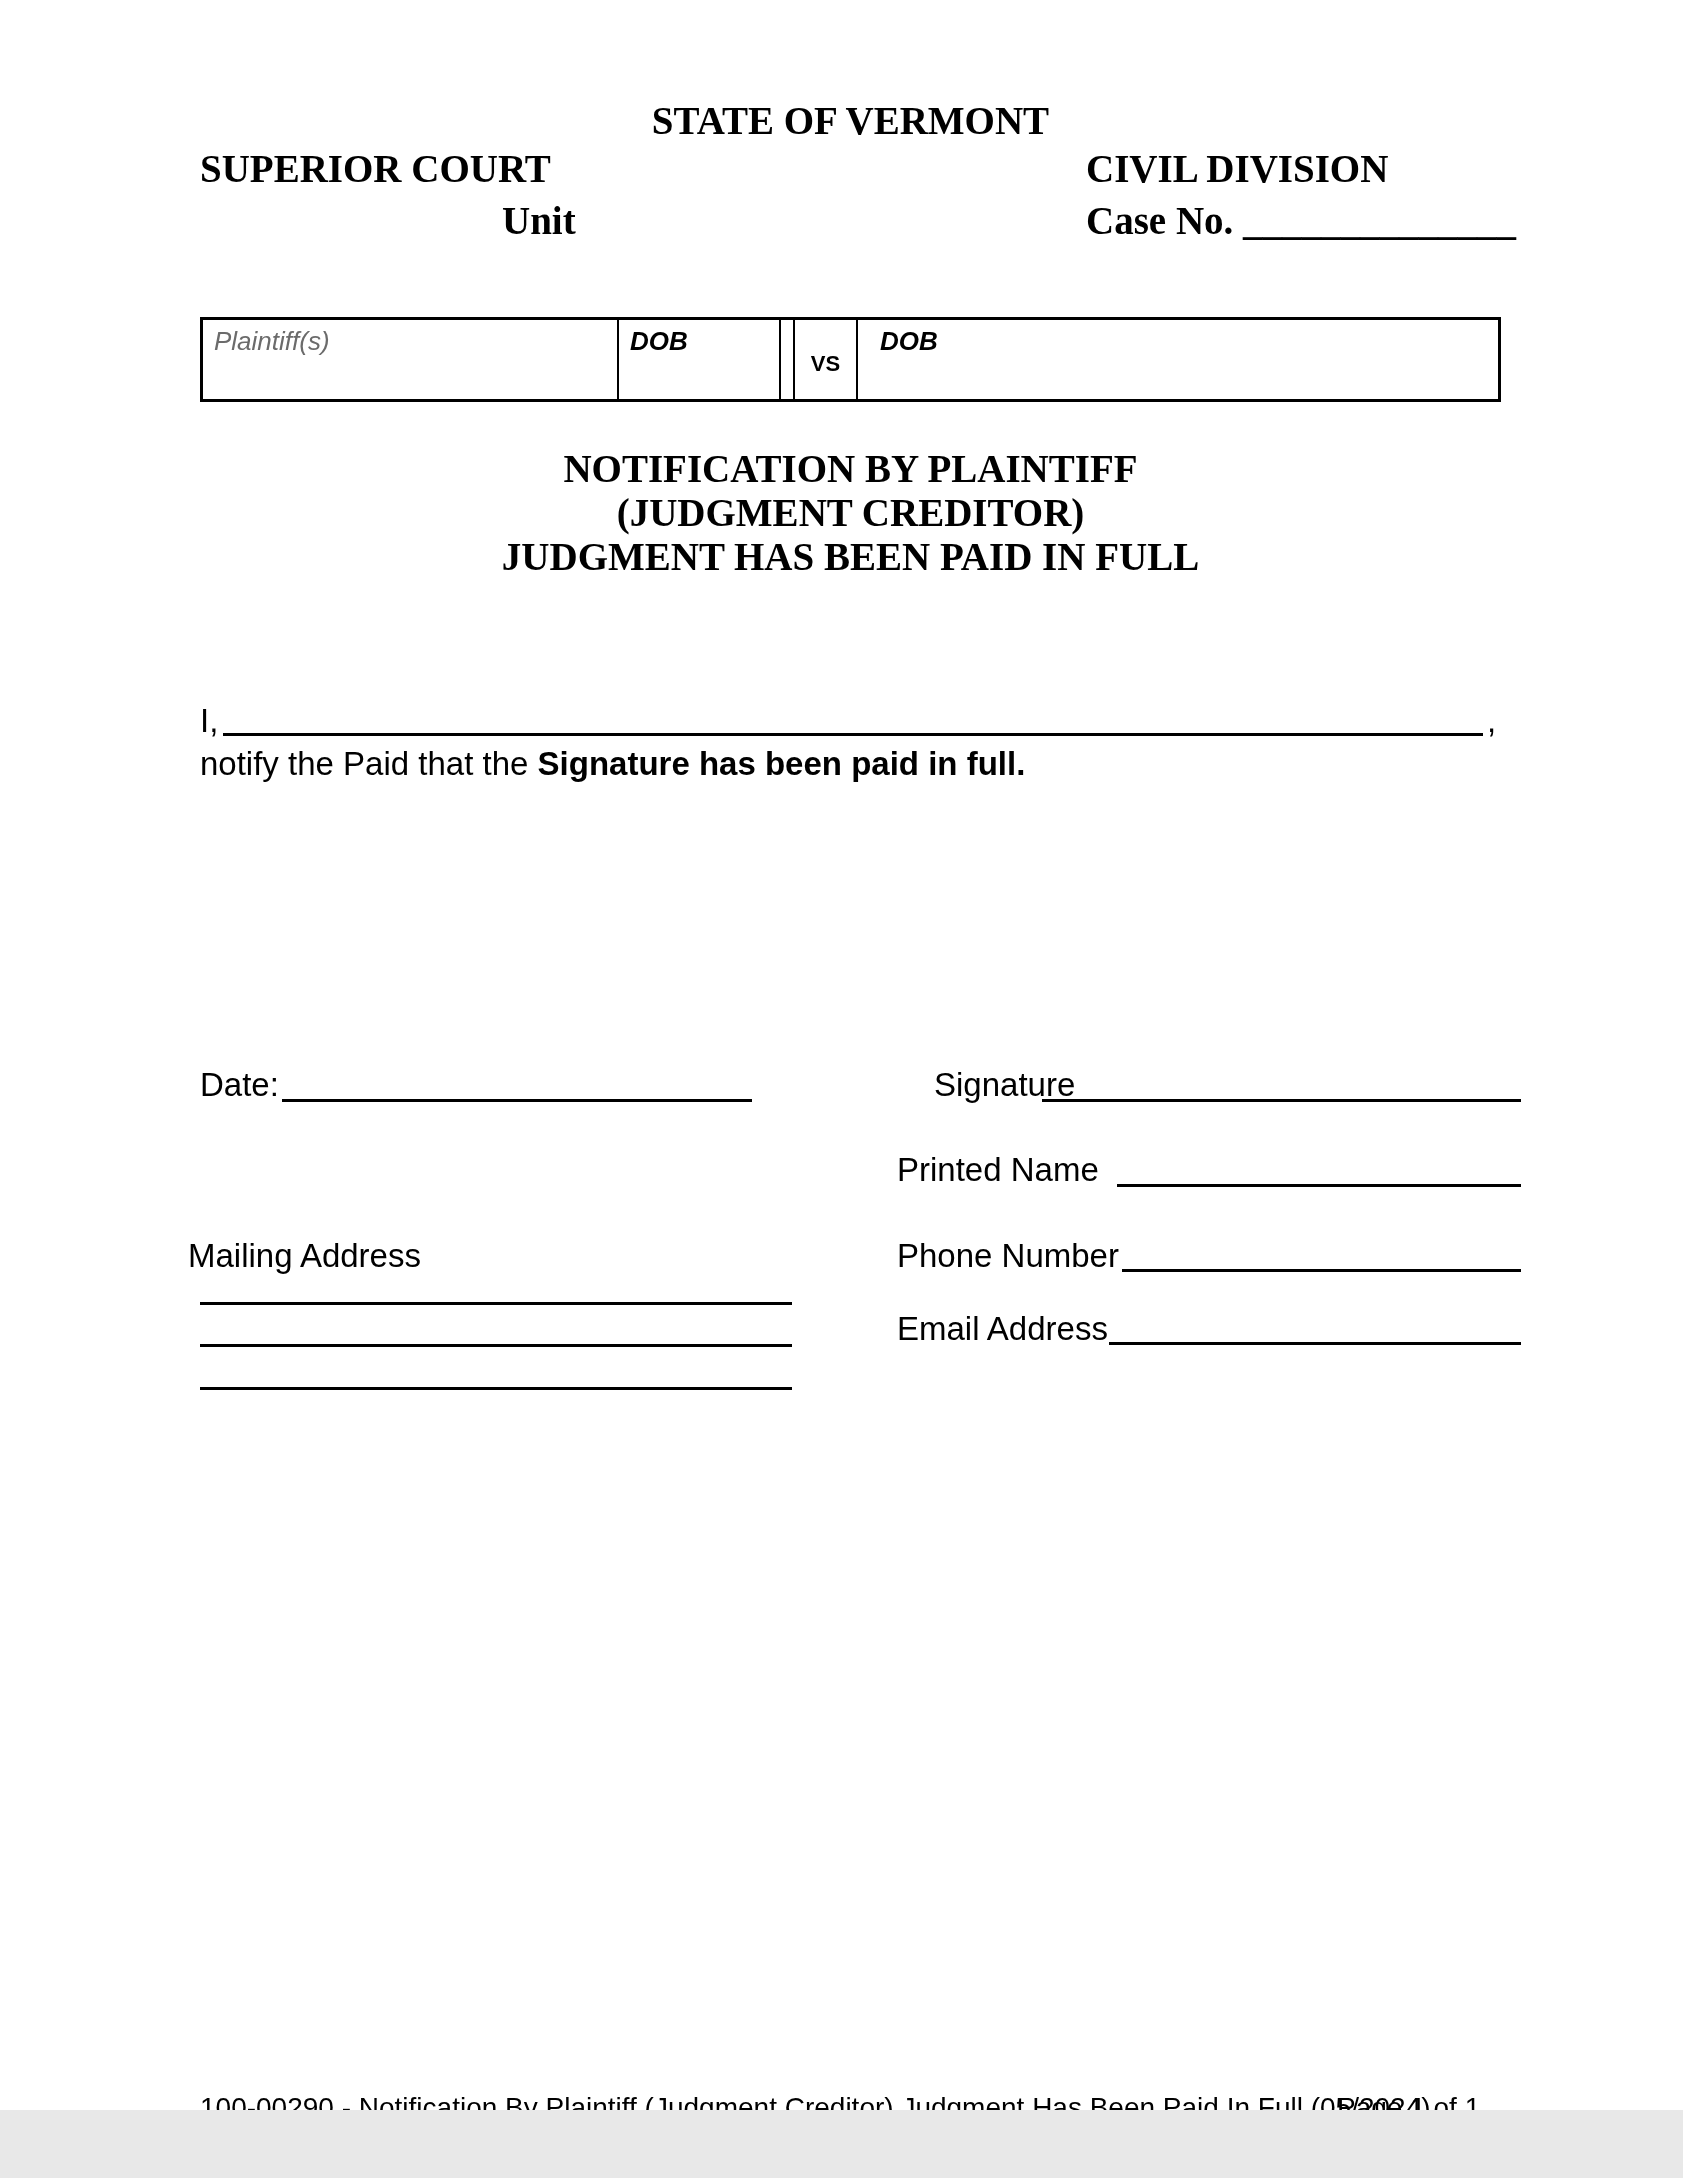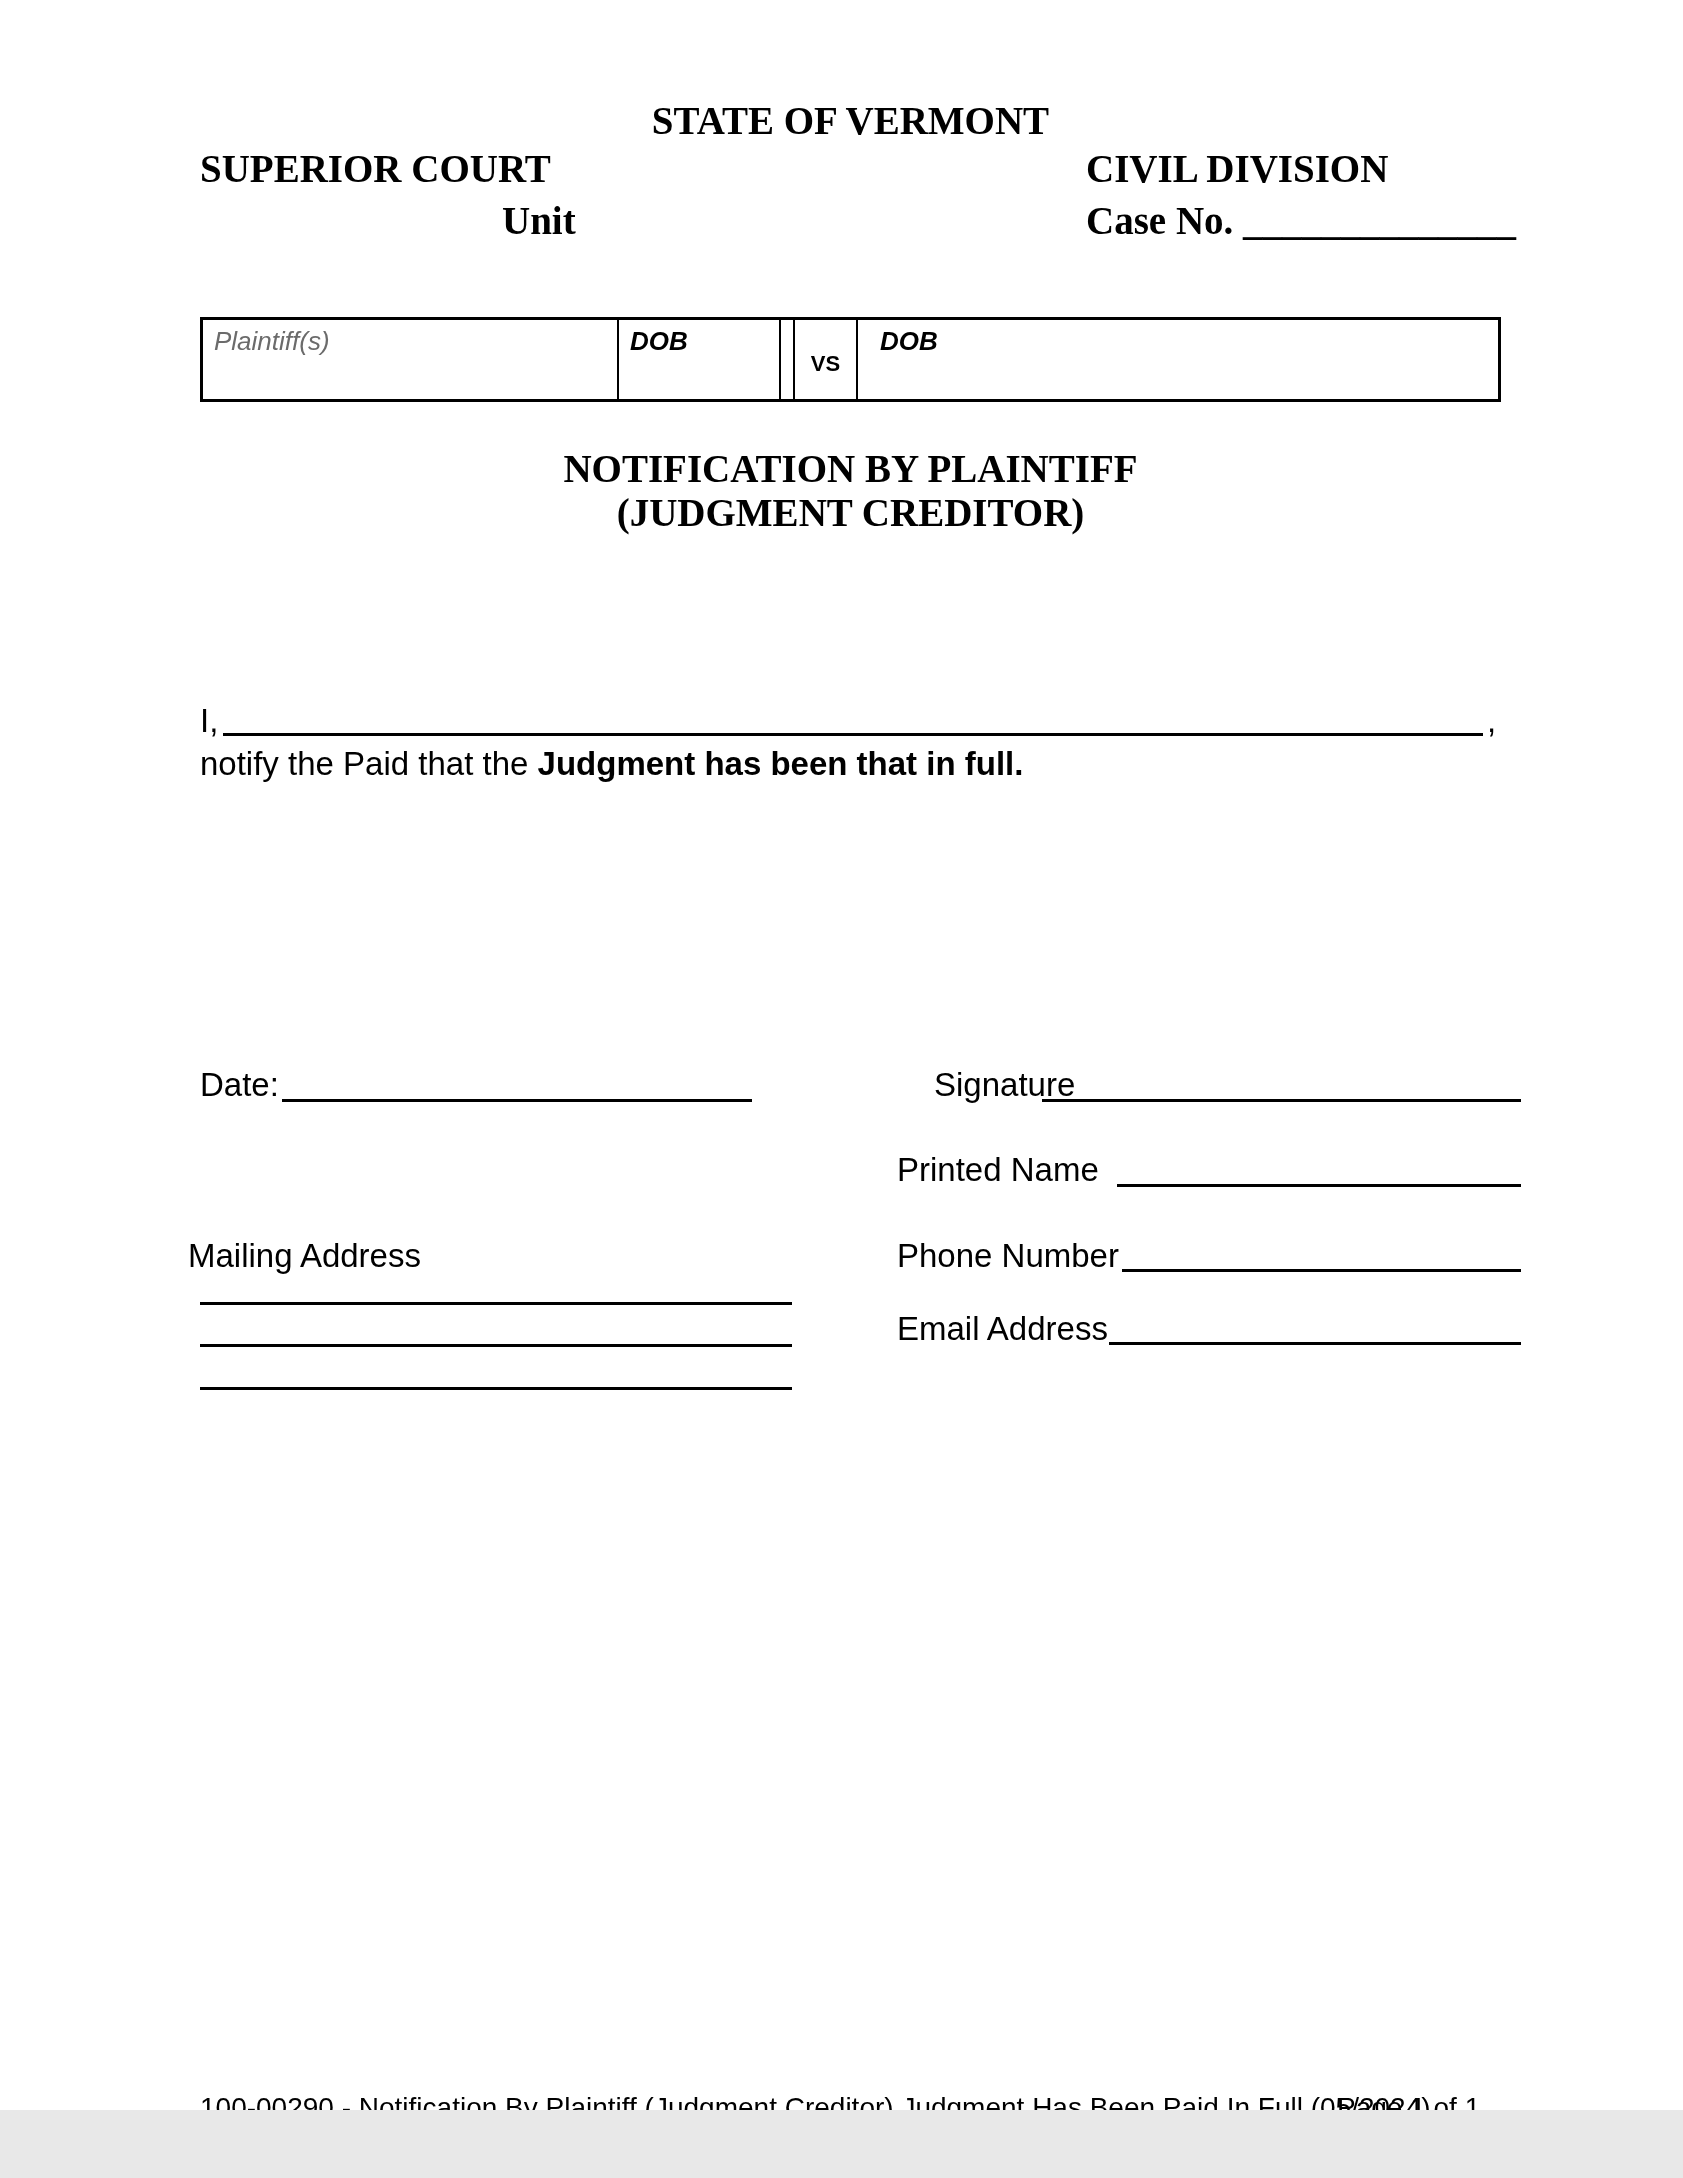--- a/index.html
+++ b/index.html
@@ -93,28 +93,29 @@
     </div>
     <div class="cap-spacer-r"></div>
     <div class="cap-cell cell-dob2">
       <span class="cell-label dob">DOB</span>
     </div>
   </div>
 
   <div class="abs serif-b centered title-block" style="top:447px;white-space:normal;">
     <div>NOTIFICATION BY PLAINTIFF</div>
     <div>(JUDGMENT CREDITOR)</div>
+    <div>JUDGMENT HAS BEEN PAID IN FULL</div>
   </div>
 
   <span class="abs sans" style="left:200px;top:699px;">I,</span>
   <div class="abs rule" style="left:223px;top:733px;width:1260px;"></div>
   <span class="abs sans" style="left:1487px;top:699px;">,</span>
 
   <div class="abs sans" style="left:200px;top:742px;">
-    <span>notify the Paid that the </span><span class="bold-part">Judgment has been that in full.</span>
+    <span>notify the Paid that the </span><span class="bold-part">Signature has been paid in full.</span>
   </div>
 
   <span class="abs sans" style="left:200px;top:1063px;">Date:</span>
   <div class="abs rule" style="left:282px;top:1099px;width:470px;"></div>
 
   <span class="abs sans" style="left:897px;top:1063px;margin-left:37px;">Signature</span>
   <div class="abs rule" style="left:1042px;top:1099px;width:479px;"></div>
 
   <span class="abs sans" style="left:897px;top:1148px;">Printed Name</span>
   <div class="abs rule" style="left:1117px;top:1184px;width:404px;"></div>

